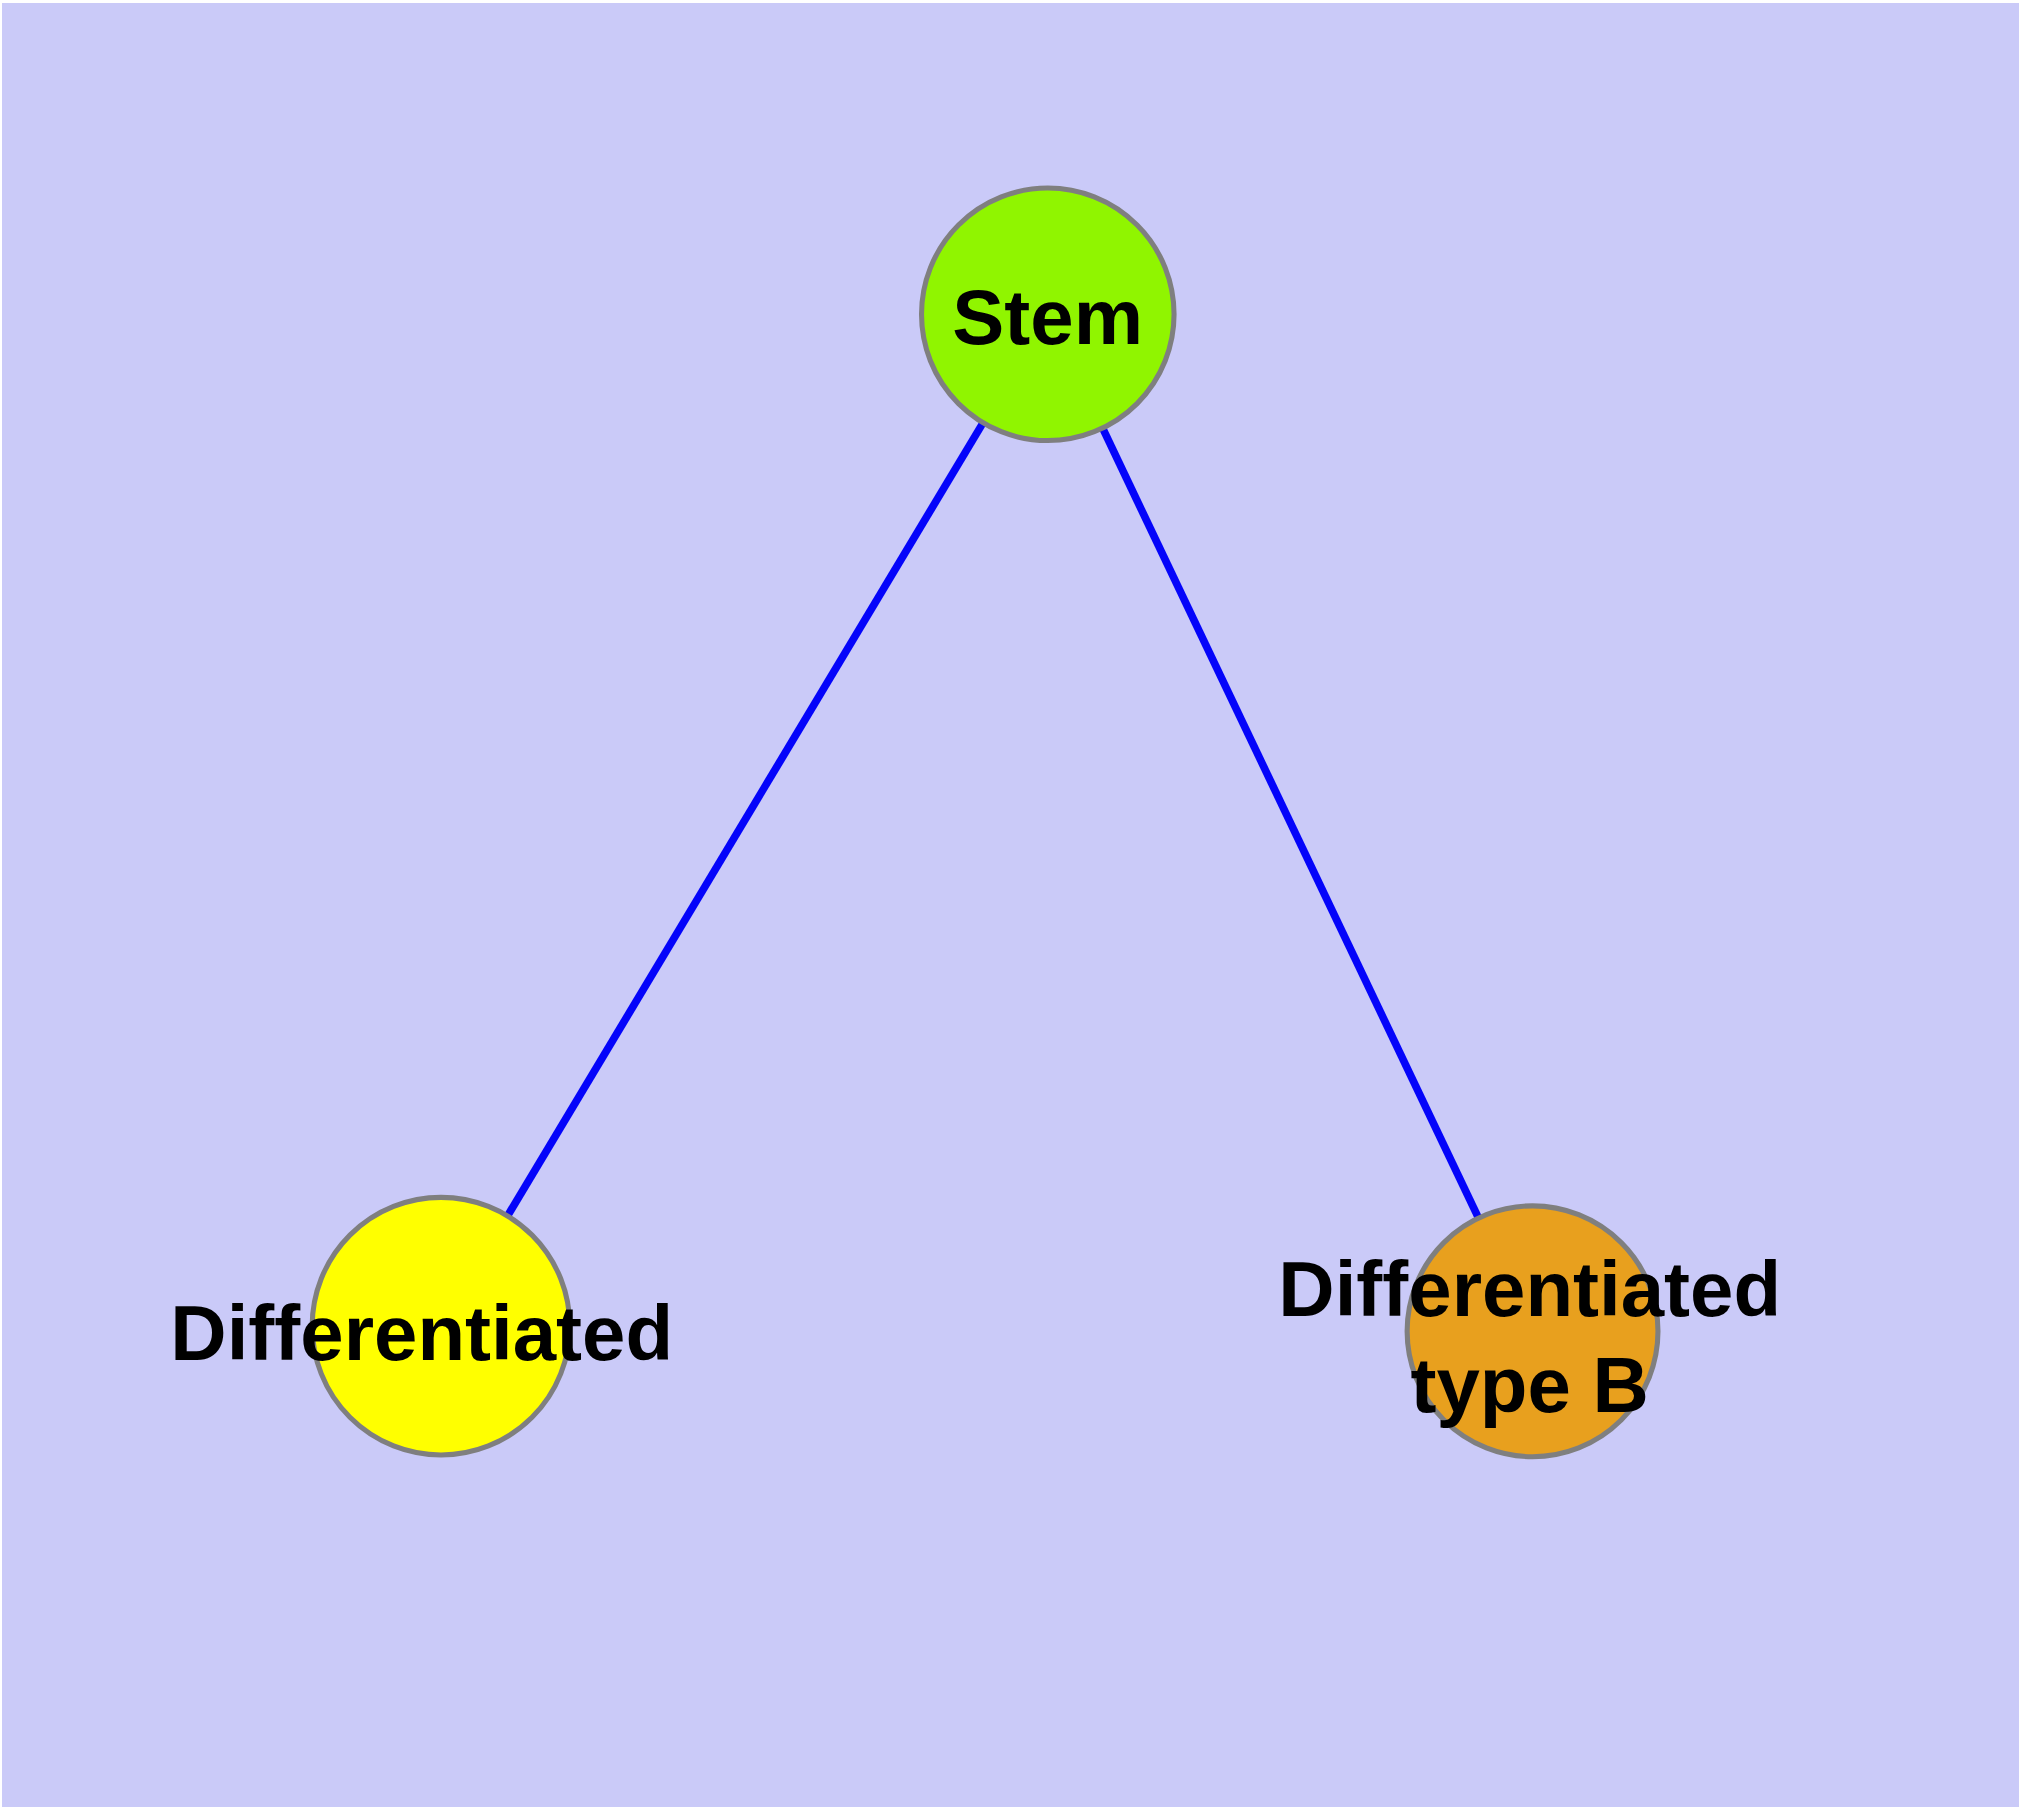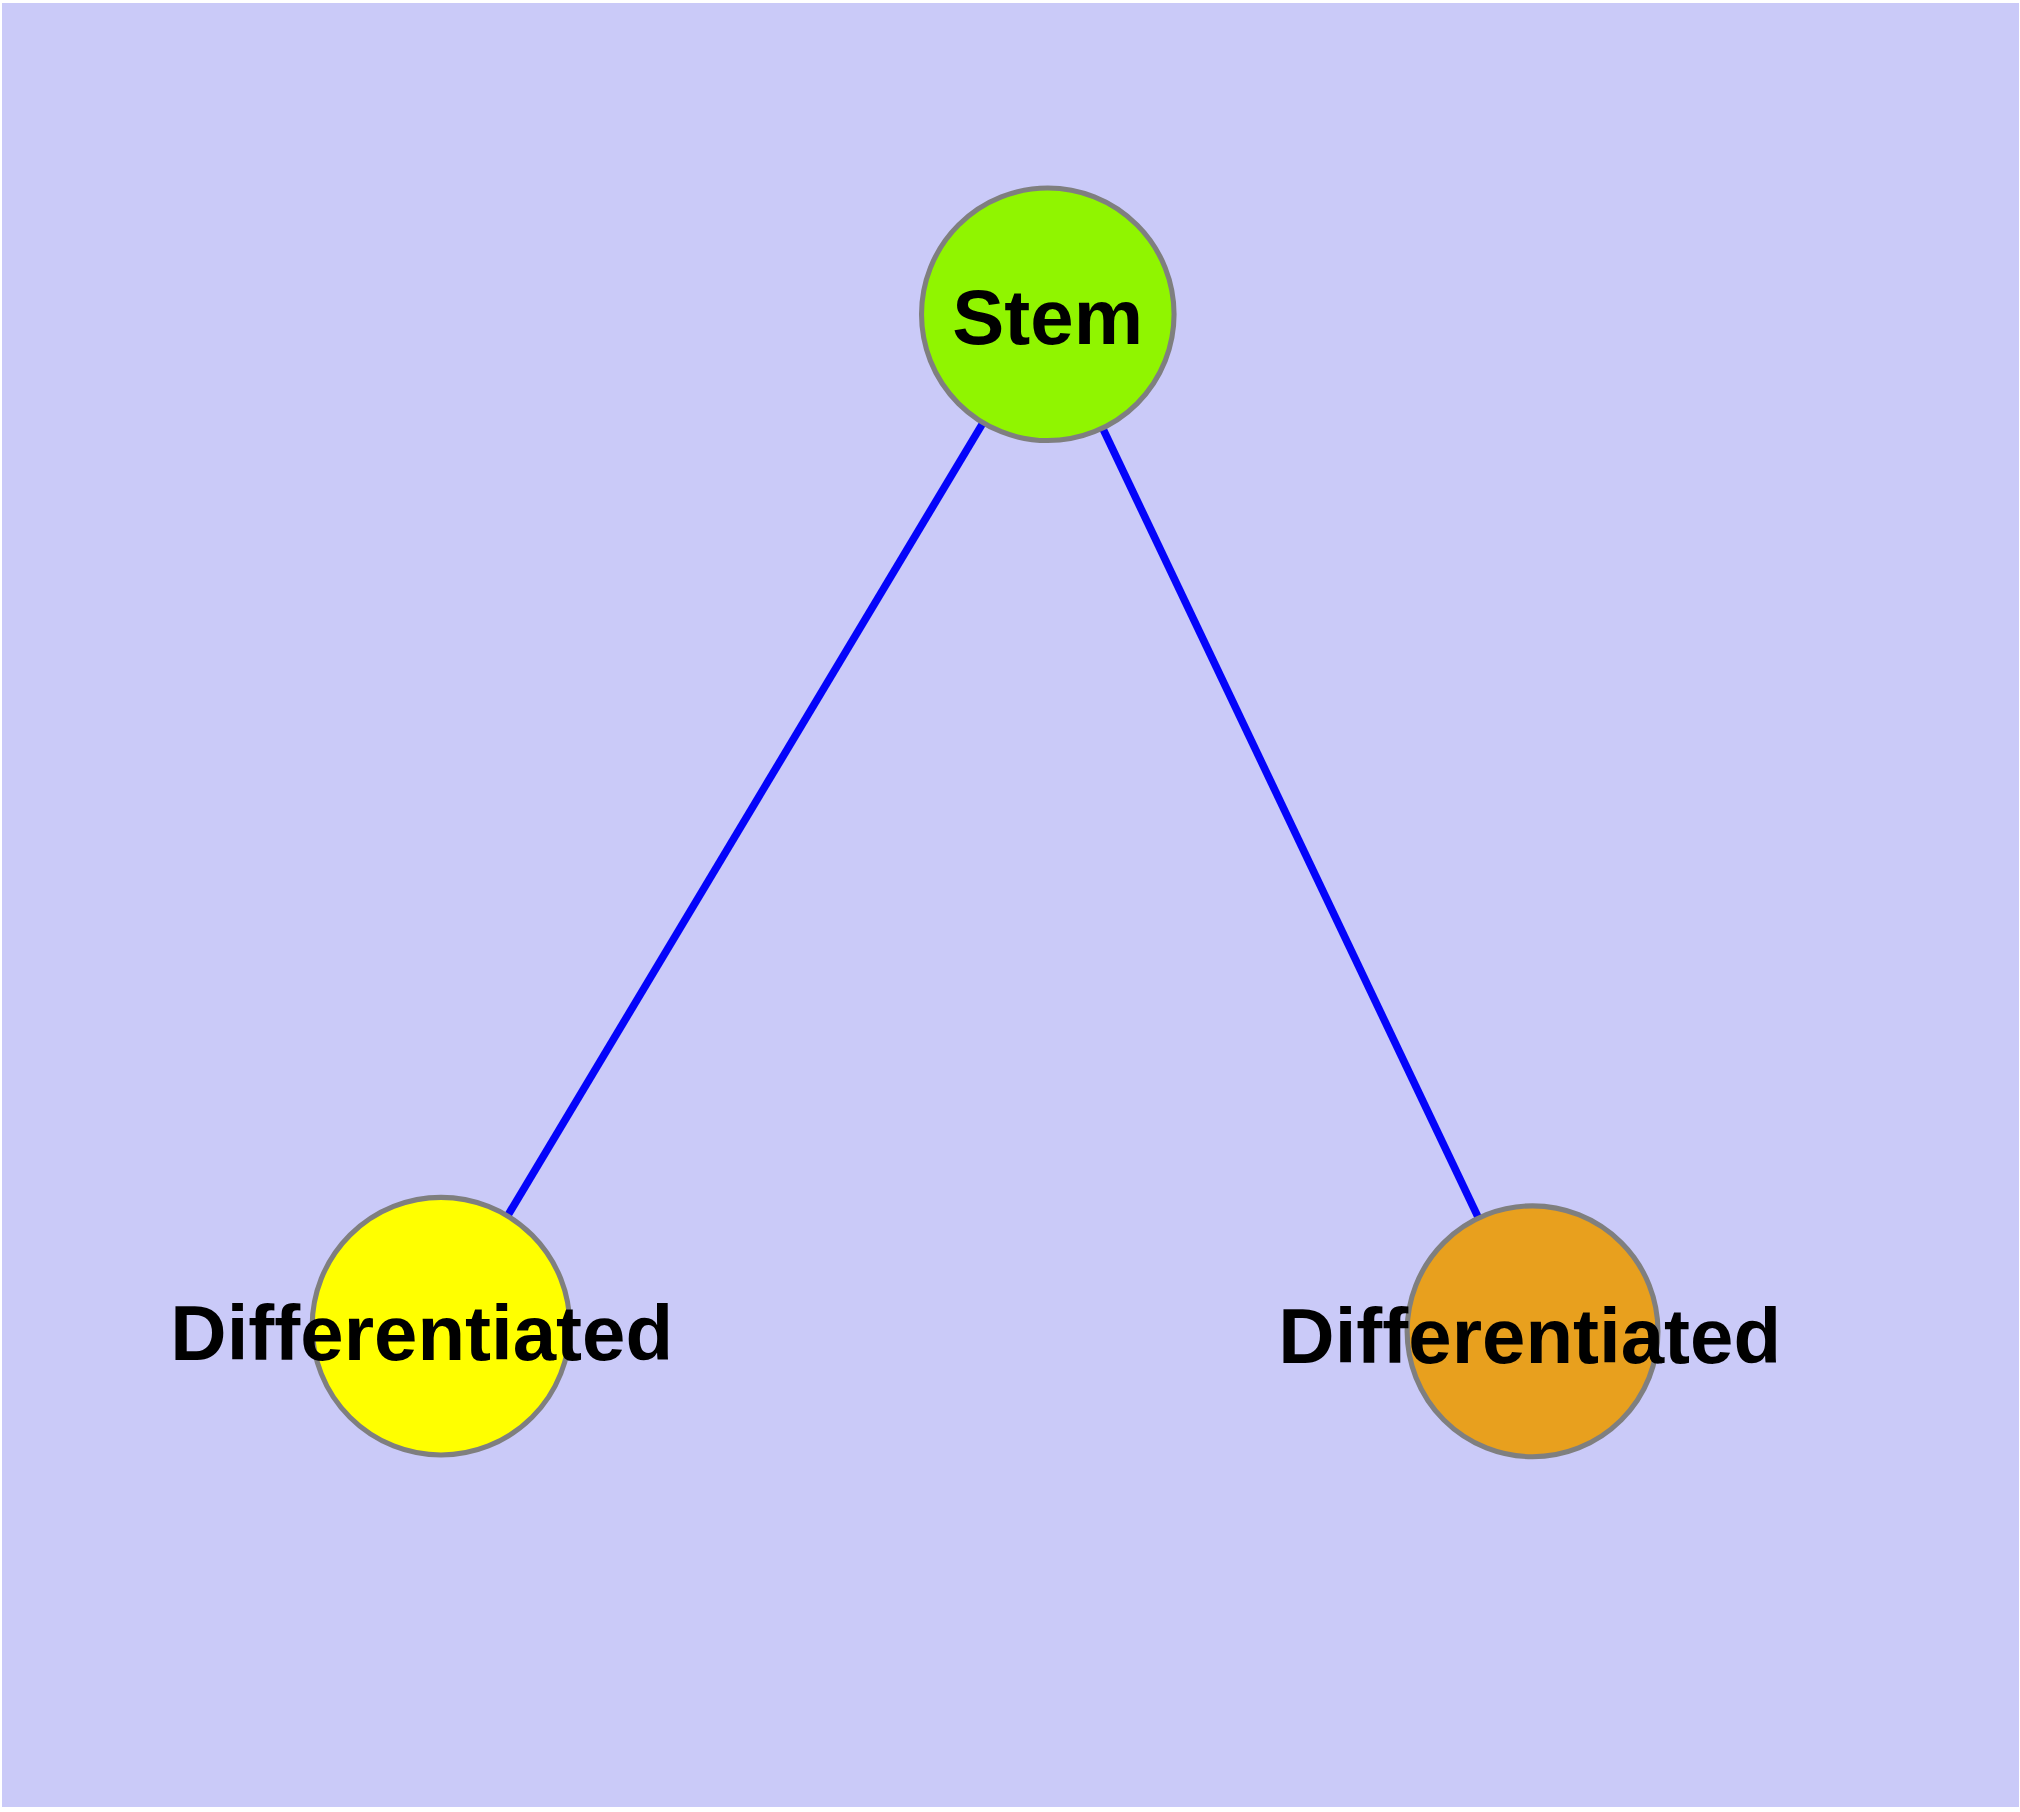--- a/index.html
+++ b/index.html
@@ -65,17 +65,18 @@
     <div class="node-label" style="left:1046px; top:315px;">
       <span class="line">Stem</span>
     </div>
 
     <div class="node-label" style="left:420px; top:1331px;">
       <span class="line">Differentiated</span>
     </div>
 
     <div class="node-label" style="left:1528px; top:1334px;">
       <span class="line">Differentiated</span>
+      <span class="line">type B</span>
     </div>
 
   </div>
 </div>
 
 
 </body></html>

